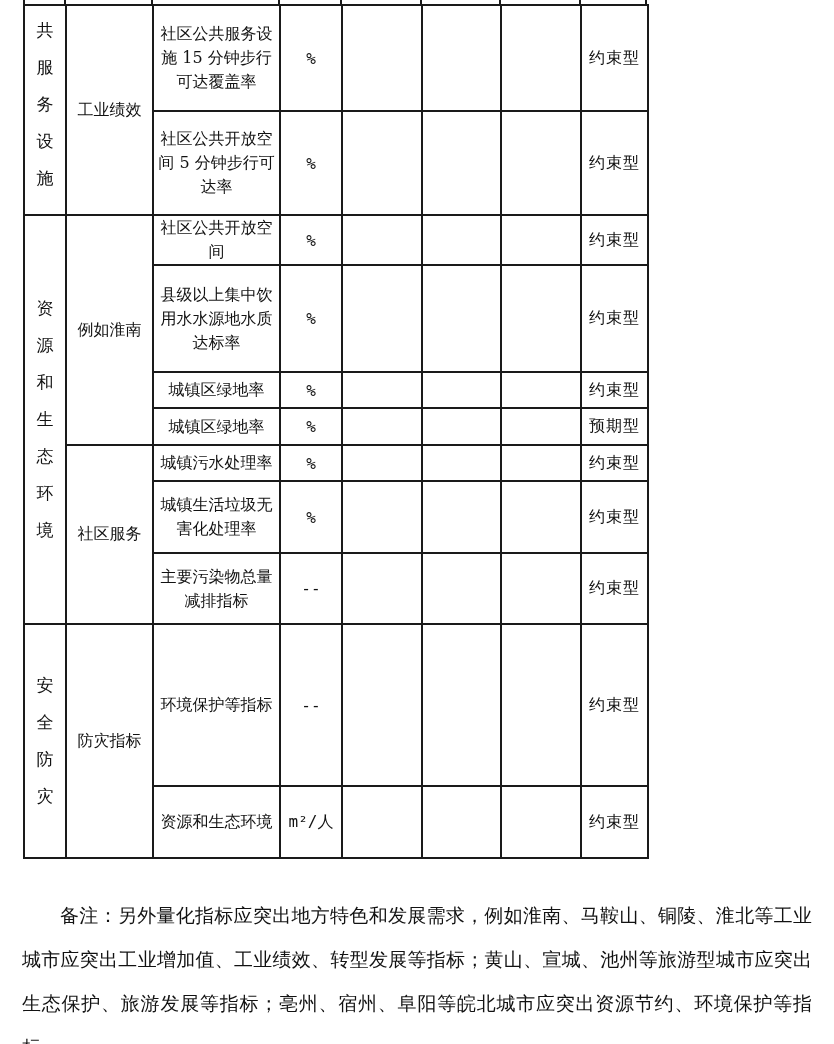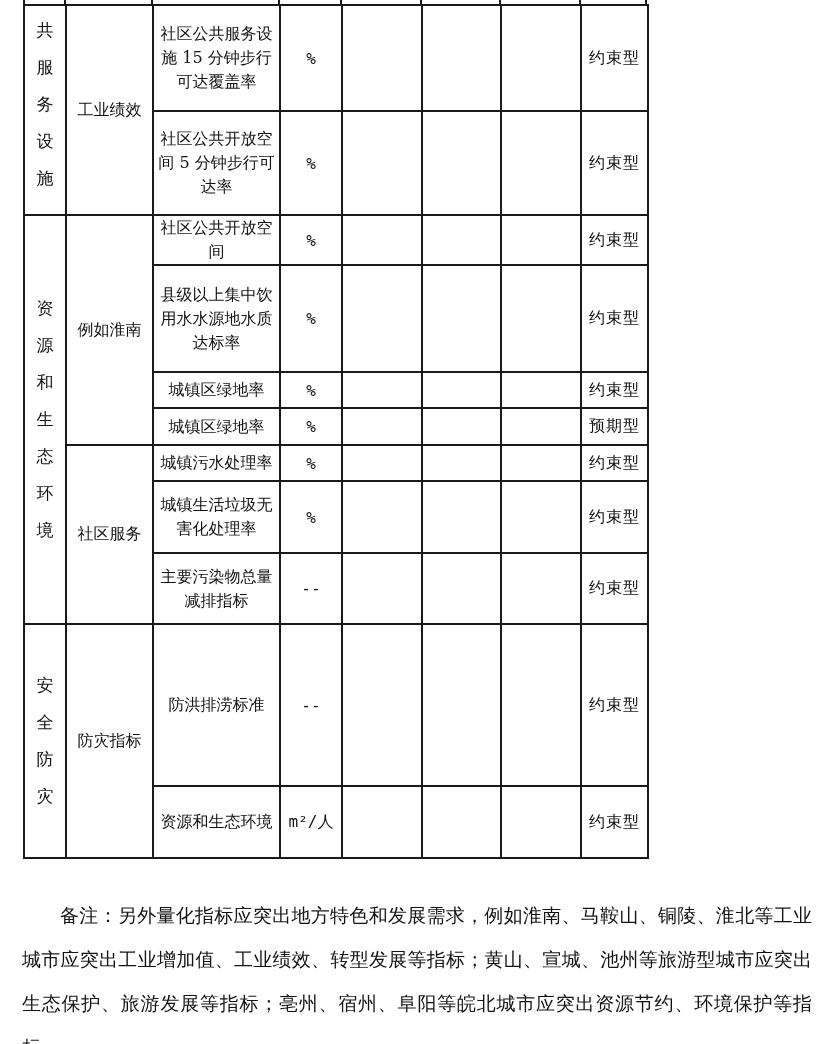--- a/index.html
+++ b/index.html
@@ -174,21 +174,21 @@
         <td class="unit">--</td>
         <td class="val"></td>
         <td class="val"></td>
         <td class="val"></td>
         <td class="type">约束型</td>
       </tr>
 
       <tr style="height:162px">
         <td class="cat" rowspan="2"><span class="vtext">安全防灾</span></td>
         <td class="sub" rowspan="2">防灾指标</td>
-        <td class="ind">防洪排涝标准</td>
+        <td class="ind">环境保护等指标</td>
         <td class="unit">--</td>
         <td class="val"></td>
         <td class="val"></td>
         <td class="val"></td>
         <td class="type">约束型</td>
       </tr>
       <tr style="height:72px">
         <td class="ind">资源和生态环境</td>
         <td class="unit">m²/人</td>
         <td class="val"></td>

